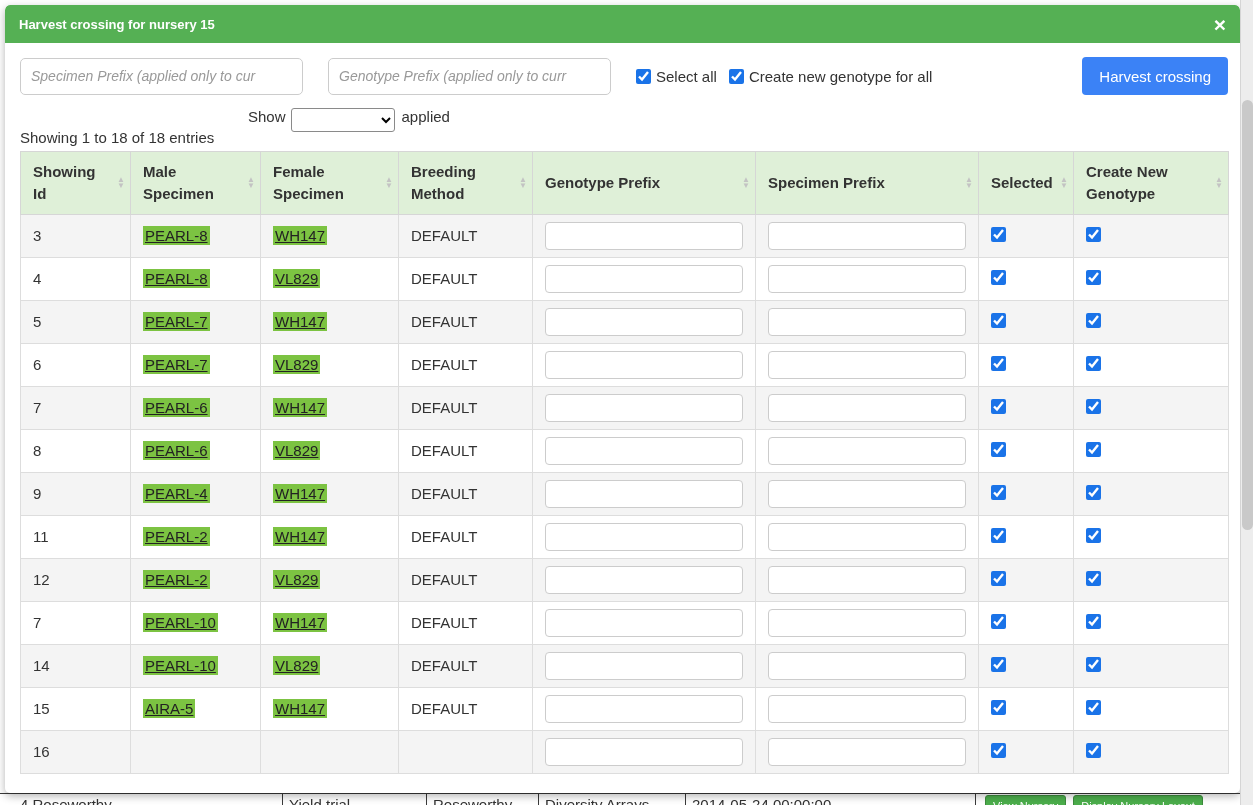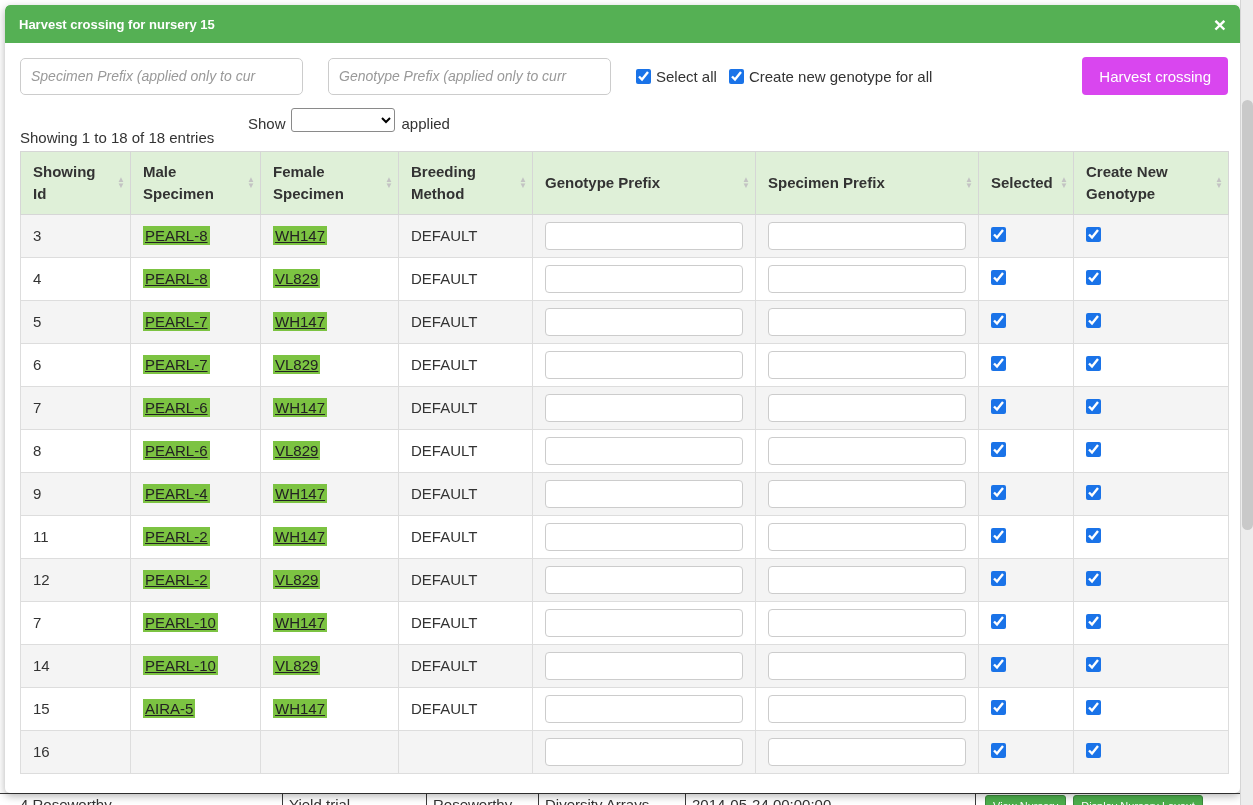--- a/index.html
+++ b/index.html
@@ -31,29 +31,29 @@
   .controls-row { display:flex; align-items:center; }
   .prefix-input {
     width:283px; height:37px; border:1px solid #ccc; border-radius:5px;
     padding:0 10px; font-size:14px; margin-right:25px; font-family:inherit;
     color:#333;
   }
   .prefix-input::placeholder { color:#999; font-style:italic; }
   .chk-label { display:flex; align-items:center; font-size:15px; margin-right:12px; }
   .chk { width:15px; height:15px; accent-color:#1a73e8; margin:0 5px 0 0; }
   .harvest-btn {
-    margin-left:auto; background:#d946ef; color:#fff; border:none;
+    margin-left:auto; background:#3b82f6; color:#fff; border:none;
     border-radius:4px; height:38px; padding:0 17px; font-size:15px;
     cursor:pointer; font-family:inherit;
   }
 
   
   .table-bar { position:relative; height:48px; margin-top:8px; }
   .showing-text { position:absolute; left:0; top:26px; font-size:15px; }
-  .show-ctl { position:absolute; left:228px; top:5px; font-size:15px; display:flex; align-items:flex-end; }
+  .show-ctl { position:absolute; left:228px; top:5px; font-size:15px; display:flex; align-items:flex-start; }
   .show-ctl .lbl { margin:0 5px 0 0; }
   .show-ctl .lbl2 { margin:0 0 0 7px; }
   .entries-select {
     width:104px; height:24px; border:1px solid #8a8a8a; border-radius:3px;
     font-size:13px; background:#fff; font-family:inherit;
   }
   .pagination { position:absolute; right:0; top:5px; display:flex; gap:4px; }
   .page-btn {
     background:#b2dcb2; color:#fff; border:none; border-radius:4px;
     padding:0 12px; height:29px; font-size:14px; font-family:inherit; cursor:pointer;

